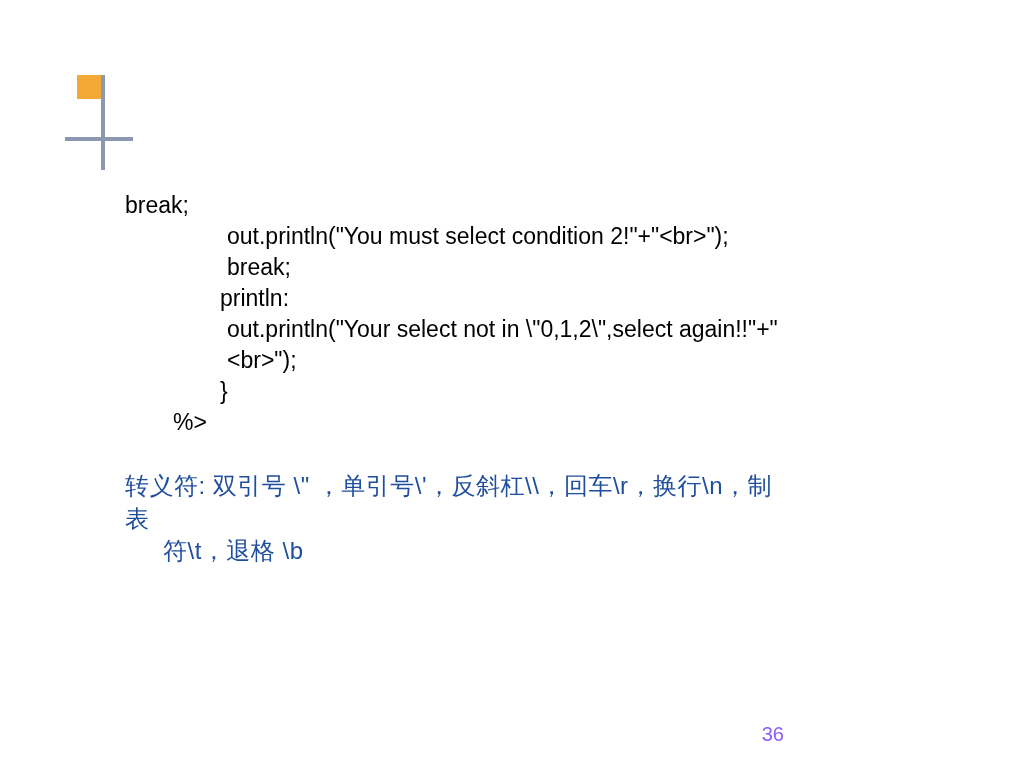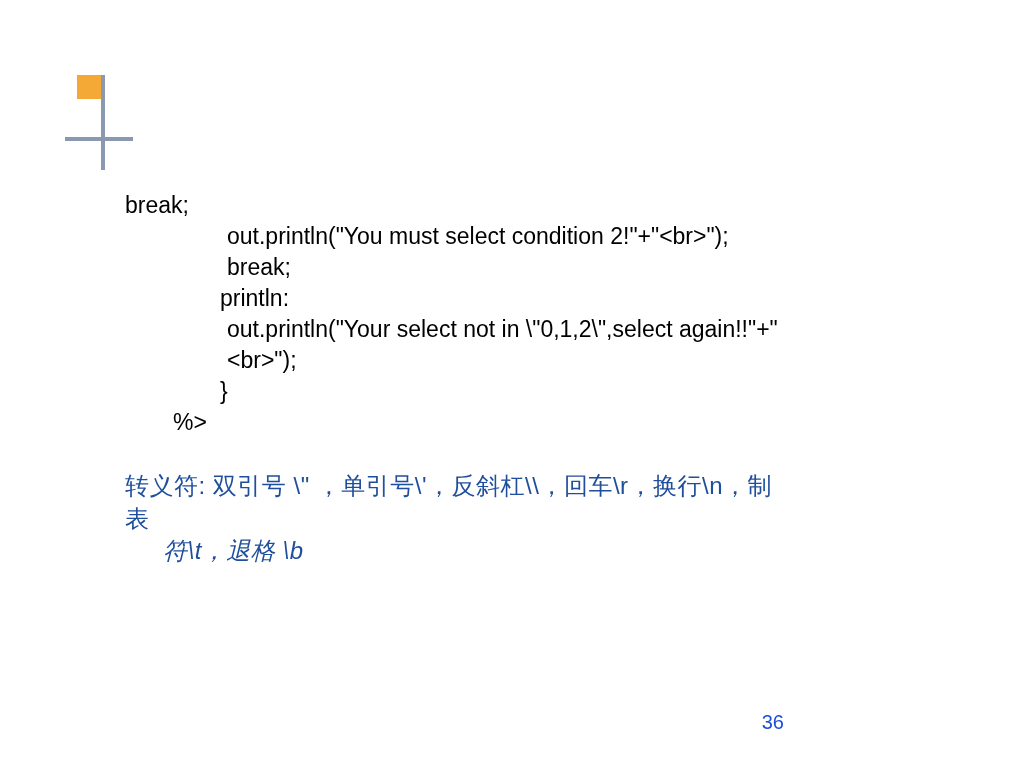--- a/index.html
+++ b/index.html
@@ -21,27 +21,27 @@
     .l1 { margin-left: 0px; }
     .l2 { margin-left: 95px; }
     .l3 { margin-left: 102px; }
     .l4 { margin-left: 48px; }
     .note {
       margin-top: 32px;
       color: #1f4e9c;
       font-size: 24px;
       letter-spacing: 0.5px;
     }
-    .note-cont { padding-left: 38px; font-style: italic; }
+    .note-cont { padding-left: 38px; }
     .page-num {
       position: absolute;
-      bottom: 34px;
+      bottom: 22px;
       right: 80px;
       font-size: 20px;
-      color: #1d4ed8;
+      color: #8b5cf6;
     }
   </style>
 </head>
 <body>
 
 <div class="slide">
   <div class="decoration">
     <div class="deco-orange"></div>
     <div class="deco-gray-v"></div>
     <div class="deco-gray-h"></div>

